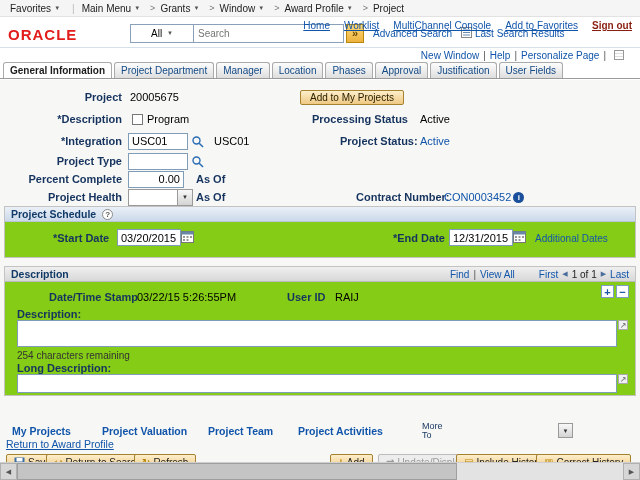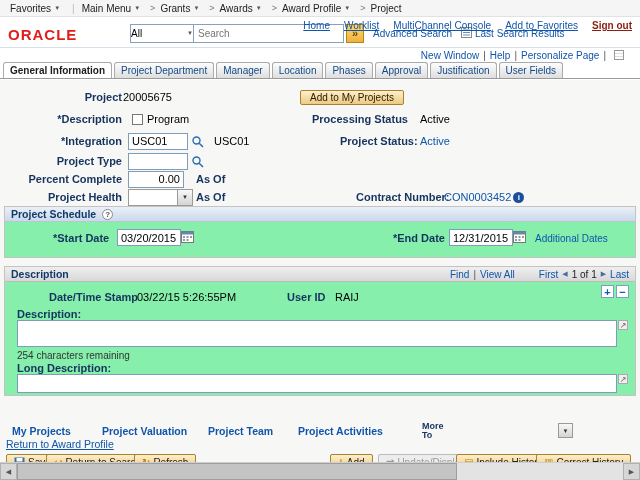--- a/index.html
+++ b/index.html
@@ -12,21 +12,21 @@
   .crumbbar{position:absolute;top:0;left:0;right:0;height:17px;background:#f5f5f5;border-bottom:1px solid #e2e2e2;display:flex;align-items:center;padding-left:10px;font-size:10px;color:#222;}
   .crumb-item{display:flex;align-items:center;margin-right:5px;cursor:pointer;white-space:nowrap;}
   .caret{font-size:6px;color:#555;margin-left:3px;}
   .crumb-sep{color:#777;margin:0 5px;font-size:9px;}
   .crumb-div{color:#bbb;margin:0 7px;}
 
   
   .header{position:absolute;top:17px;left:0;right:0;height:31px;background:#fff;border-bottom:1px solid #d7dfe8;}
   .logo{position:absolute;left:8px;top:9px;font-size:15px;font-weight:bold;color:#e21b1b;letter-spacing:1px;}
   .searchbar{position:absolute;left:130px;top:6px;display:flex;align-items:center;height:20px;}
-  .scopebox{display:flex;align-items:center;justify-content:space-between;width:64px;height:19px;border:1px solid #8aa0b8;background:#fff;padding:0 0;font-size:10px;cursor:pointer;}
+  .scopebox{display:flex;align-items:center;justify-content:space-between;width:64px;height:19px;border:1px solid #8aa0b8;background:#fff;padding:0 20px;font-size:10px;cursor:pointer;}
   .search-input{width:150px;height:19px;border:1px solid #8aa0b8;border-left:none;font-size:10px;padding:0 4px;font-family:inherit;color:#333;}
   .go-btn{width:18px;height:19px;border:1px solid #b8860b;background:linear-gradient(#ffd877,#edb23f);color:#6b4a00;font-size:11px;font-weight:bold;display:flex;align-items:center;justify-content:center;cursor:pointer;margin-left:2px;}
   .hlink{font-size:10px;margin-left:9px;white-space:nowrap;}
   .mini-icon{display:inline-block;margin-left:9px;}
   .toplinks{position:absolute;right:8px;top:3px;font-size:10px;display:flex;align-items:center;}
   .toplinks a{margin-left:14px;text-decoration:underline;}
   .signout{color:#8a1f11 !important;font-weight:bold;}
 
   
   .pagebar{position:absolute;top:48px;left:0;right:0;height:14px;display:flex;justify-content:flex-end;align-items:center;padding-right:16px;font-size:10px;background:#fff;}
@@ -35,36 +35,36 @@
 
   
   .tabs{position:absolute;top:62px;left:0;right:0;height:17px;display:flex;align-items:flex-end;padding-left:3px;border-bottom:1px solid #9a9a9a;background:#fff;}
   .tab{font-size:10px;color:#134a86;background:linear-gradient(#fdfdfd,#dedede);border:1px solid #aaa;border-bottom:none;padding:2px 6px 2px 6px;margin-right:2px;border-radius:3px 3px 0 0;white-space:nowrap;cursor:pointer;}
   .tab.active{background:#fff;color:#1c1c1c;font-weight:bold;}
 
   
   .content{position:absolute;top:80px;left:0;right:0;height:382px;background:#f7f7f5;}
   .frow{position:absolute;left:0;display:flex;align-items:center;height:18px;width:100%;}
   .flabel{display:inline-block;width:122px;text-align:right;font-weight:bold;color:#15335e;flex:0 0 122px;}
-  .fval{margin-left:1px;}
+  .fval{margin-left:8px;}
   .tinput{height:17px;border:1px solid #7f9db9;background:#fff;font-size:11px;padding:0 3px;font-family:inherit;margin-left:6px;}
   .icon-sp{margin-left:3px;display:flex;align-items:center;}
   .abs{position:absolute;}
   .blabel{font-weight:bold;color:#15335e;}
   .tselect{display:flex;align-items:center;height:17px;border:1px solid #9a9a9a;background:#fff;margin-left:6px;cursor:pointer;}
   .tselect .space{width:48px;height:100%;}
   .dd{width:15px;height:15px;border-left:1px solid #9a9a9a;background:linear-gradient(#f8f8f8,#d4d4d4);display:flex;align-items:center;justify-content:center;font-size:6px;color:#333;}
   .checkbox{width:11px;height:11px;border:1px solid #777;background:#fff;display:inline-block;margin-left:10px;cursor:pointer;}
   .helpicon{width:11px;height:11px;border:1px solid #8a8a8a;border-radius:50%;background:#fff;color:#555;font-size:8px;display:flex;align-items:center;justify-content:center;margin-left:6px;font-weight:bold;}
   .infoicon{width:11px;height:11px;border-radius:50%;background:#1a4f9c;color:#fff;font-size:8px;font-weight:bold;display:inline-flex;align-items:center;justify-content:center;margin-left:2px;vertical-align:middle;cursor:pointer;}
 
   .btn{display:inline-flex;align-items:center;justify-content:center;height:15px;padding:0 9px;font-size:10px;color:#2b2102;background:linear-gradient(#fdeecb,#efc983);border:1px solid #a5822f;border-radius:2px;cursor:pointer;white-space:nowrap;}
 
   
-  .section{position:absolute;left:4px;right:4px;border:1px solid #c3c3c3;background:#86efac;}
+  .section{position:absolute;left:4px;right:4px;border:1px solid #c3c3c3;background:#84cc16;}
   .sec-head{height:15px;display:flex;align-items:center;padding:0 6px;font-size:10.5px;font-weight:bold;color:#123a68;}
   .sched-head{background:linear-gradient(#eaf0f7,#ccd9ea);border-bottom:1px solid #b9c6d6;}
   .desc-head{background:linear-gradient(#efefef,#d8d8d8);border-bottom:1px solid #bbb;color:#123a68;}
   .sec-body{position:relative;}
   .headlinks{margin-left:auto;display:flex;align-items:center;font-weight:normal;font-size:10px;gap:4px;color:#555;}
   .navarrow{font-size:7px;color:#4a6d9c;}
   .sqbtn{width:13px;height:13px;border:1px solid #7d9dc2;background:#fff;color:#1a55a8;font-weight:bold;font-size:11px;line-height:10px;display:flex;align-items:center;justify-content:center;cursor:pointer;}
   .textarea{position:absolute;left:12px;width:600px;height:27px;border:1px solid #7f9db9;background:#fff;font-family:inherit;font-size:11px;resize:none;padding:2px;}
   .expand{position:absolute;width:10px;height:10px;font-size:8px;color:#666;border:1px solid #aaa;background:#f0f0f0;display:flex;align-items:center;justify-content:center;cursor:pointer;}
 
@@ -73,21 +73,21 @@
   .return-link{font-size:10.5px;text-decoration:underline;}
   .tbtn{position:absolute;height:16px;display:inline-flex;align-items:center;gap:3px;padding:0 7px;font-size:10px;background:linear-gradient(#fdeecb,#efc983);border:1px solid #a5822f;border-radius:2px;color:#222;cursor:pointer;white-space:nowrap;}
   .tbtn.disabled{background:#ededed;border-color:#bcbcbc;color:#9a9a9a;cursor:default;}
   .ticon{color:#b8860b;font-size:10px;font-weight:bold;}
 
   
   .hscroll{position:absolute;left:0;right:0;bottom:0;height:18px;background:#e3e3e3;border-top:1px solid #cfcfcf;display:flex;align-items:stretch;}
   .hs-btn{width:17px;background:#d6d6d6;border:1px solid #b0b0b0;color:#555;font-size:7px;display:flex;align-items:center;justify-content:center;cursor:pointer;}
   .hs-thumb{width:440px;background:#c4c4c4;border:1px solid #9e9e9e;cursor:grab;}
   .hs-track{flex:1;}
-  .morelines{position:absolute;font-size:9px;color:#15335e;line-height:9px;font-weight:bold;}
+  .morelines{position:absolute;font-size:9px;color:#15335e;line-height:9px;font-weight:normal;}
 </style>
 </head>
 <body>
 
 <div class="page">
 
   <div class="crumbbar">
     <span class="crumb-item">
       <span>Favorites</span>
       <span class="caret">▼</span>
@@ -97,21 +97,21 @@
       <span>Main Menu</span>
       <span class="caret">▼</span>
     </span>
     <span class="crumb-sep">&gt;</span>
     <span class="crumb-item">
       <span>Grants</span>
       <span class="caret">▼</span>
     </span>
     <span class="crumb-sep">&gt;</span>
     <span class="crumb-item">
-      <span>Awards</span>
+      <span>Window</span>
       <span class="caret">▼</span>
     </span>
     <span class="crumb-sep">&gt;</span>
     <span class="crumb-item">
       <span>Award Profile</span>
       <span class="caret">▼</span>
     </span>
     <span class="crumb-sep">&gt;</span>
     <span class="crumb-item">
       <span>Project</span>

